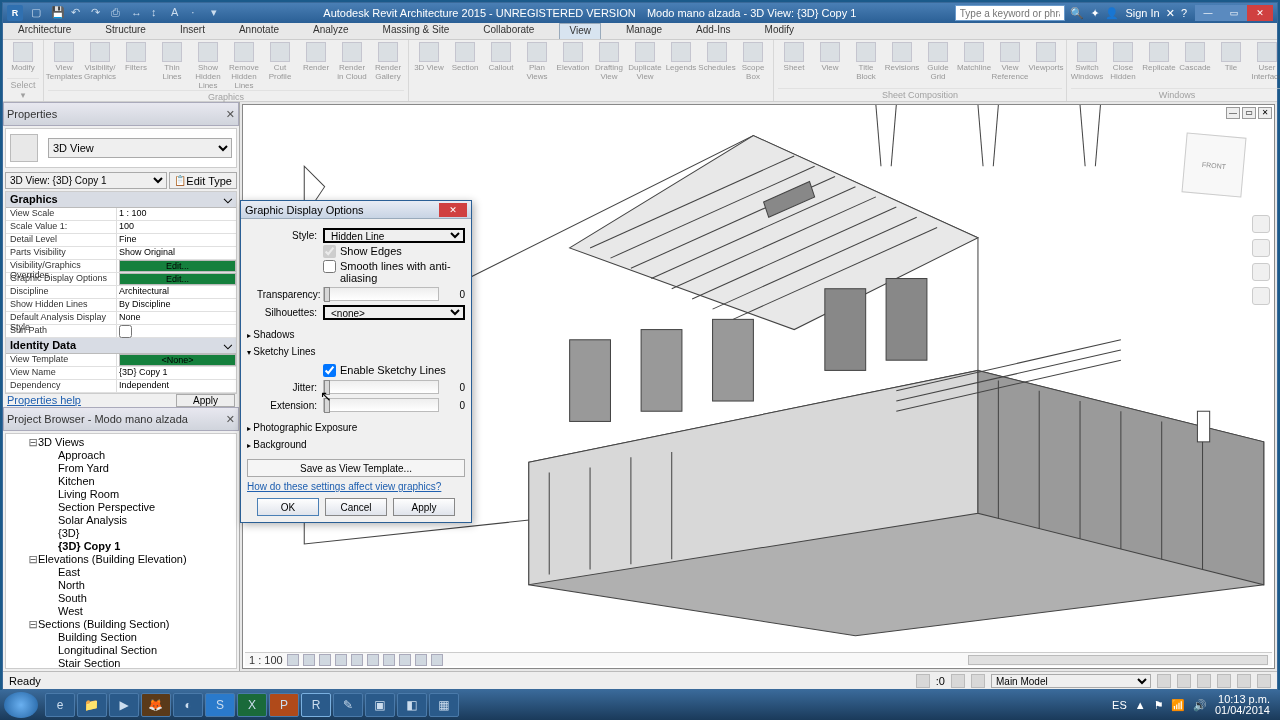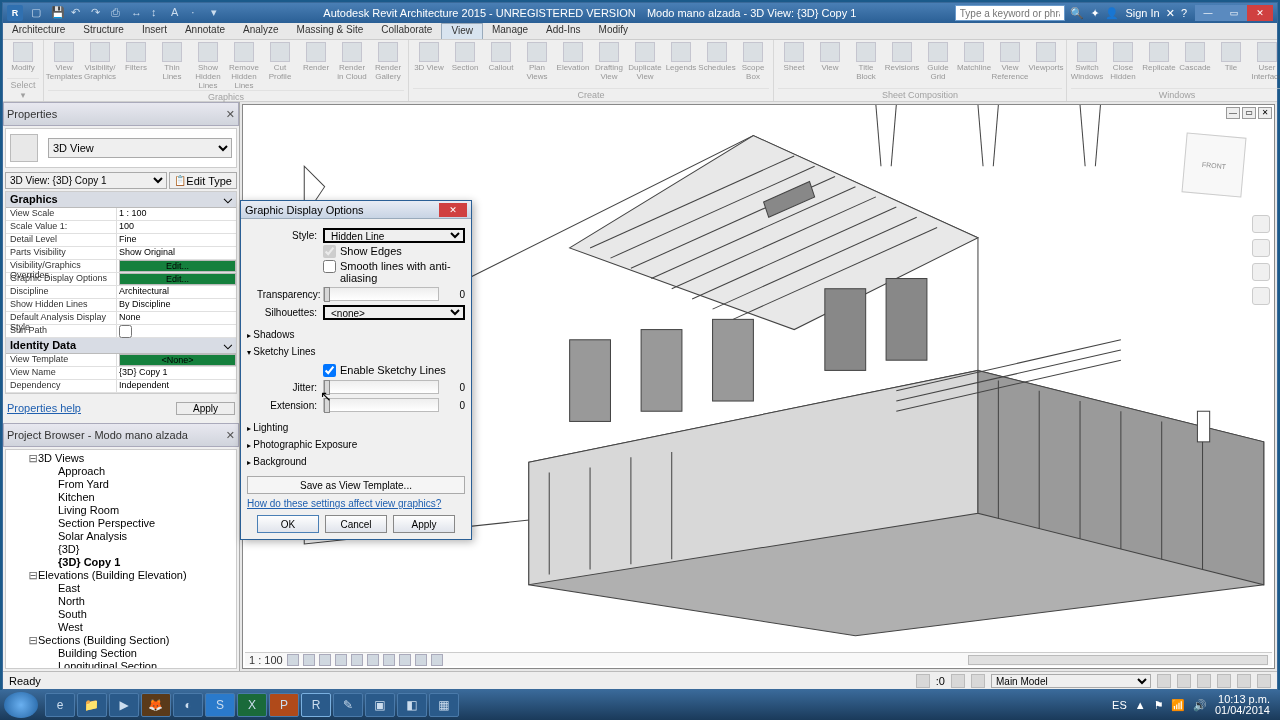--- a/index.html
+++ b/index.html
@@ -8,21 +8,21 @@
 .titlebar { height: 20px; background: linear-gradient(#4a7fb5,#2a5f95); display: flex; align-items: center; color: #fff; padding: 0 4px; }
 .titlebar .logo { width: 16px; height: 16px; background: #3070b0; border-radius: 2px; display: flex; align-items: center; justify-content: center; font-weight: bold; font-size: 9px; }
 .titlebar .qat { display: flex; gap: 6px; margin-left: 8px; }
 .titlebar .qat span { width: 14px; height: 14px; display: inline-block; color: #cde; }
 .titlebar .title-text { flex: 1; text-align: center; font-size: 10px; }
 .titlebar .title-right { display: flex; align-items: center; gap: 6px; }
 .titlebar input { height: 16px; width: 110px; font-size: 10px; padding: 0 4px; border: 1px solid #6a9acb; background:#fff; color:#888;}
 .win-btns { display: flex; gap: 0; margin-left: 8px; }
 .win-btns span { width: 26px; height: 16px; background: #5a8abf; text-align: center; color: #fff; font-size: 9px; line-height: 16px; }
 .win-btns .close { background: #d04040; }
-.menubar { height: 17px; background: #e8e8e8; display: flex; gap: 0; border-bottom: 1px solid #ccc; }
+.menubar { height: 17px; background: #e8e8e8; display: flex; gap: 16px; padding-left: 6px; border-bottom: 1px solid #ccc; }
 .menubar span { padding: 1px 9px; font-size: 10px; color: #333; cursor: default; }
 .menubar span.active { background: #d8e4f0; border: 1px solid #9ab; border-bottom: none; }
 .ribbon { height: 62px; background: #f5f5f5; display: flex; border-bottom: 1px solid #bbb; opacity: 0.55; }
 .ribbon-panel { border-right: 1px solid #ccc; display: flex; flex-direction: column; justify-content: space-between; text-align: center; padding: 2px 4px 0 4px; }
 .ribbon-panel .rib-items { display: flex; gap: 4px; justify-content: center; flex:1; align-items:flex-start;}
 .rib-item { display: flex; flex-direction: column; align-items: center; width: 32px; color: #555; font-size: 8px; }
 .rib-item .ic { width: 20px; height: 20px; background: #d0d8e0; border: 1px solid #aab; margin-bottom: 1px; }
 .ribbon-panel .panel-name { font-size: 9px; color: #666; padding: 1px 0; border-top:1px solid #ddd;}
 .content { flex: 1; display: flex; overflow: hidden; }
 .sidepanel { width: 237px; display: flex; flex-direction: column; background: #f0f0f0; border-right: 1px solid #aaa; }
@@ -33,21 +33,21 @@
 .props-icon-row select { flex: 1; height: 20px; border: 1px solid #aaa; font-size: 11px;}
 .view-selector { display: flex; margin: 2px; }
 .view-selector select { flex: 1; height: 17px; font-size: 10px; border: 1px solid #aaa;}
 .view-selector button { height: 17px; font-size: 10px; padding: 0 4px; border: 1px solid #aaa; background: #f0f0f0; margin-left: 2px; display:flex; align-items:center;}
 .props-grid { flex: 0 0 auto; background: #fff; margin: 0 2px; border: 1px solid #ccc; overflow-y: auto; }
 .props-grid .section { background: #d8dce4; font-size: 10px; font-weight: bold; padding: 1px 4px; border-bottom: 1px solid #bbb; display:flex; justify-content:space-between;}
 .props-grid .row { display: flex; border-bottom: 1px solid #e0e0e0; height: 13px; }
 .props-grid .row .k { width: 110px; padding-left: 4px; font-size: 9px; color: #333; }
 .props-grid .row .v { flex: 1; font-size: 9px; padding-left: 2px; background: #fff; border-left: 1px solid #ddd; }
 .props-grid .row .v button { font-size: 9px; width: 100%; height: 12px; background: #15803d; border: 1px solid #bbb; }
-.props-footer { display: flex; justify-content: space-between; padding: 8px 4px; font-size: 10px; }
+.props-footer { display: flex; justify-content: space-between; padding: 0 4px; font-size: 10px; }
 .props-footer a { color: #2060b0; text-decoration: underline; }
 .props-footer button { font-size: 10px; padding: 0 16px; border: 1px solid #aaa; background: #eee; }
 .browser { flex: 1; background: #fff; margin: 2px; border: 1px solid #ccc; overflow-y: auto; font-size: 10px; padding: 2px;}
 .browser .node { padding-left: 8px; white-space: nowrap; line-height: 13px; }
 .browser .node.l1 { padding-left: 20px; }
 .browser .node.l2 { padding-left: 40px; }
 .browser .node.sel { font-weight: bold; }
 .browser .exp { display: inline-block; width: 10px; text-align: center; color: #666; }
 .canvas { flex: 1; background: #fff; position: relative; border: 1px solid #888; margin: 2px; }
 .canvas svg { position:absolute; inset:0; }
@@ -171,21 +171,20 @@
             <div class="rib-item"><div class="ic"></div>Section</div>
             <div class="rib-item"><div class="ic"></div>Callout</div>
             <div class="rib-item"><div class="ic"></div>Plan Views</div>
             <div class="rib-item"><div class="ic"></div>Elevation</div>
             <div class="rib-item"><div class="ic"></div>Drafting View</div>
             <div class="rib-item"><div class="ic"></div>Duplicate View</div>
             <div class="rib-item"><div class="ic"></div>Legends</div>
             <div class="rib-item"><div class="ic"></div>Schedules</div>
             <div class="rib-item"><div class="ic"></div>Scope Box</div>
           </div>
-          <div class="panel-name">Create</div>
         </div>
         <div class="ribbon-panel" style="flex: 1.1 1 0%;">
           <div class="rib-items">
             <div class="rib-item"><div class="ic"></div>Sheet</div>
             <div class="rib-item"><div class="ic"></div>View</div>
             <div class="rib-item"><div class="ic"></div>Title Block</div>
             <div class="rib-item"><div class="ic"></div>Revisions</div>
             <div class="rib-item"><div class="ic"></div>Guide Grid</div>
             <div class="rib-item"><div class="ic"></div>Matchline</div>
             <div class="rib-item"><div class="ic"></div>View Reference</div>
@@ -454,21 +453,20 @@
         <span class="sval">0</span>
         </div>
       <div class="drow">
           <label>Extension:</label>
         <div class="slider">
             <div class="thumb"></div>
           </div>
         <span class="sval">0</span>
         </div>
     </div>
-    <div class="dsection-hdr">Lighting</div>
     <div class="dsection-hdr">Photographic Exposure</div>
     <div class="dsection-hdr">Background</div>
     <button class="save-tpl">Save as View Template...</button>
     <a class="help-link">How do these settings affect view graphics?</a>
     <div class="dialog-btns">
       <button class="ok">OK</button>
       <button>Cancel</button>
       <button>Apply</button>
     </div>
   </div>

